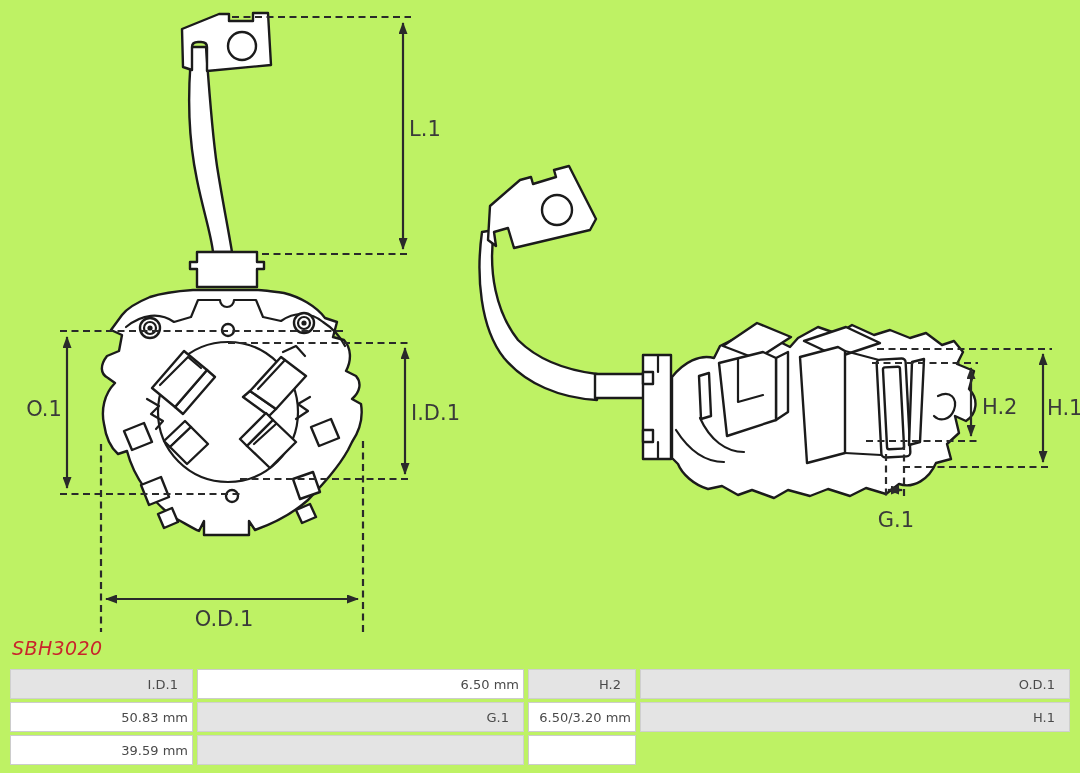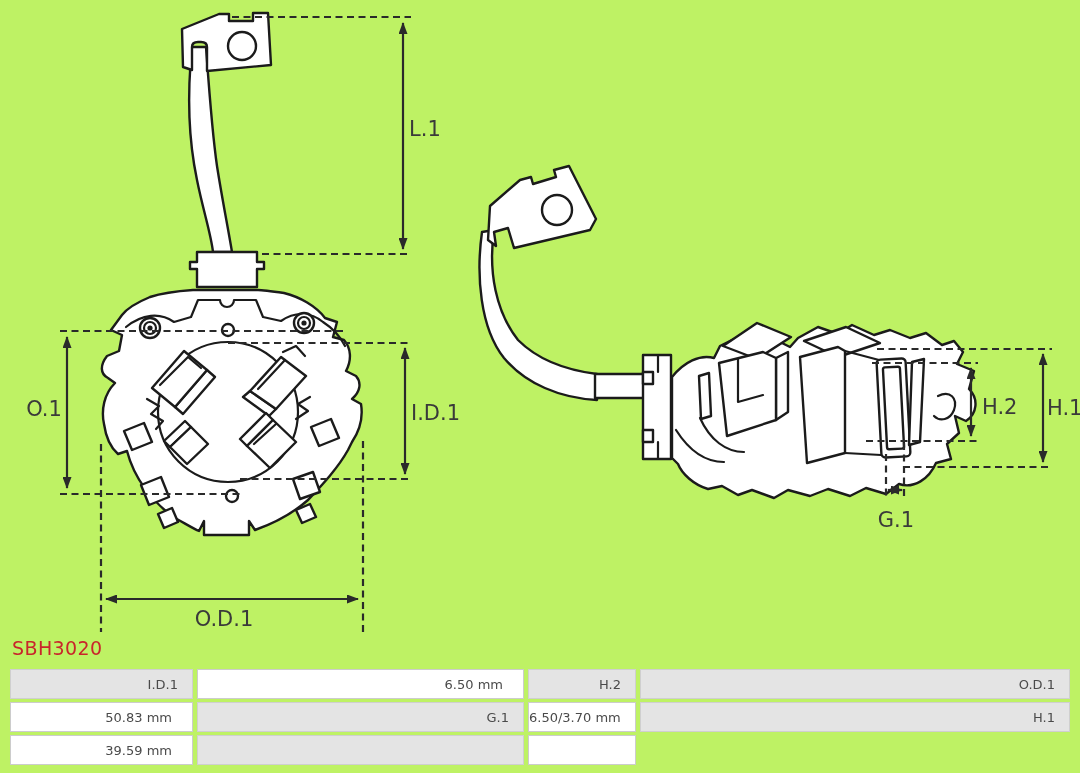--- a/index.html
+++ b/index.html
@@ -10,30 +10,30 @@
   
   svg.drawing{position:absolute;left:0;top:0;}
   .ln{fill:#ffffff;stroke:#1b1b1b;stroke-width:2.4;stroke-linejoin:round;}
   .st{fill:none;stroke:#1b1b1b;stroke-width:2.2;stroke-linejoin:round;stroke-linecap:round;}
   .dim{fill:none;stroke:#2a2a2a;stroke-width:2.2;}
   .dash{stroke-dasharray:7 4.5;}
   .dimtext{font-family:"DejaVu Sans",sans-serif;font-size:21px;fill:#3a3a3a;}
 
   
   .part-number{position:absolute;left:12px;top:637px;font-size:19px;
-               letter-spacing:.4px;color:#c9252b;}
+               letter-spacing:.4px;color:#c9252b;font-style:italic;}
 
   
   .dims{position:absolute;left:10px;top:669px;display:grid;
         grid-template-columns:183px 327px 108px 430px;gap:3px 4px;
         font-size:13px;color:#4a4a4a;}
   .cell{height:30px;line-height:29px;text-align:right;box-sizing:border-box;
         border:1px solid #cccccc;white-space:nowrap;overflow:hidden;}
   .lblc{background:#e4e4e4;border-color:#cfcfcf;padding-right:14px;}
-  .valc{background:#ffffff;padding-right:20px;}
+  .valc{background:#ffffff;padding-right:4px;}
 </style>
 </head>
 <body>
 
 <div class="stage">
 
   <svg class="drawing" width="1080" height="640" viewBox="0 0 1080 640">
     <defs>
       <marker id="arr" viewBox="0 0 12 9" refX="11" refY="4.5" markerWidth="12" markerHeight="9" markerUnits="userSpaceOnUse" orient="auto-start-reverse">
         <path d="M0,0 L12,4.5 L0,9 Z" fill="#2a2a2a"></path>
@@ -209,21 +209,21 @@
   <div class="part-number">SBH3020</div>
 
   <div class="dims">
     <div class="cell lblc">I.D.1</div>
     <div class="cell valc">6.50 mm</div>
     <div class="cell lblc">H.2</div>
 
     <div class="cell lblc">O.D.1</div>
     <div class="cell valc">50.83 mm</div>
     <div class="cell lblc">G.1</div>
-    <div class="cell valc">6.50/3.70 mm</div>
+    <div class="cell valc">6.50/3.20 mm</div>
 
     <div class="cell lblc">H.1</div>
     <div class="cell valc">39.59 mm</div>
     <div class="cell lblc"></div>
     <div class="cell valc"></div>
   </div>
 
 </div>
 
 </body></html>

